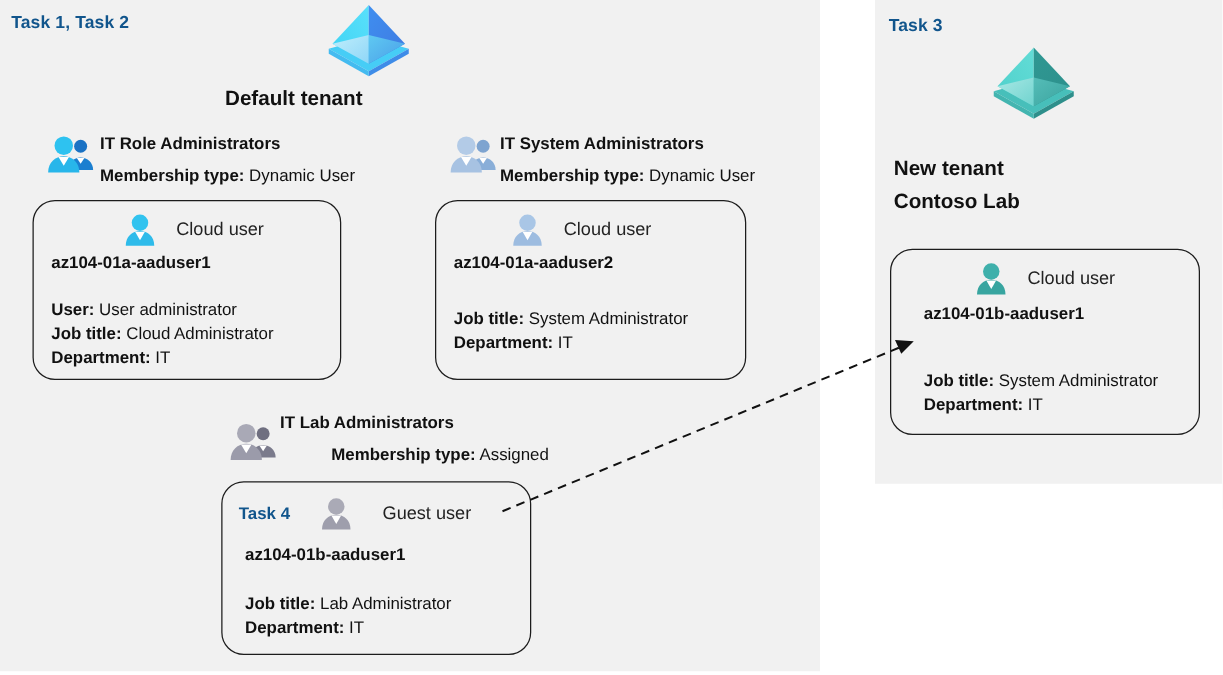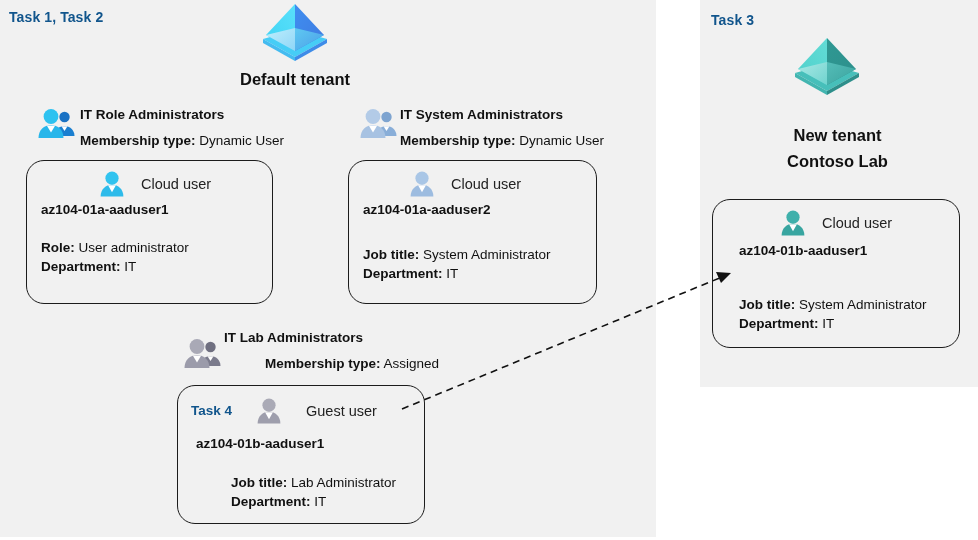--- a/index.html
+++ b/index.html
@@ -4,21 +4,21 @@
 <style>
   html,body{margin:0;padding:0;background:#ffffff;}
   body{width:978px;height:540px;position:relative;overflow:hidden;
        font-family:"Liberation Sans","DejaVu Sans",sans-serif;color:#111;}
   .panel{position:absolute;background:#f1f1f1;}
   #left-panel{left:0;top:0;width:656px;height:537px;}
   #right-panel{left:700px;top:0;width:278px;height:387px;}
 
   .task-label{position:absolute;font-weight:bold;font-size:14px;color:#11558c;letter-spacing:.1px;}
 
-  .tenant-title{position:absolute;font-weight:bold;font-size:16.5px;color:#111;text-align:center;}
+  .tenant-title{position:absolute;font-weight:bold;font-size:16.5px;color:#111;text-align:left;}
 
   .card{position:absolute;border:1.6px solid #1c1c1c;border-radius:18px;background:#f1f1f1;box-sizing:border-box;}
 
   .grp-title{position:absolute;font-weight:bold;font-size:13.5px;color:#111;white-space:nowrap;}
   .grp-sub{position:absolute;font-size:13.5px;color:#111;white-space:nowrap;}
   .grp-sub b{font-weight:bold;}
 
   .card-head{position:absolute;display:flex;align-items:center;gap:16px;}
   .card-head .ctype{font-size:14.5px;color:#222;white-space:nowrap;}
   .card-head .tsk{font-weight:bold;font-size:13.5px;color:#11558c;white-space:nowrap;}
@@ -94,22 +94,26 @@
         <circle cx="13" cy="8.2" r="6.6" fill="#31c3ef"></circle>
         <path d="M1.6 26.5c0-7.3 5.1-11.8 11.4-11.8s11.4 4.5 11.4 11.8z" fill="#2ebbea"></path>
         <path d="M9.1 15.3 L13 22.2 L16.9 15.3 Z" fill="#ffffff"></path>
       </svg>
     </span>
     <span class="ctype">Cloud user</span>
   </div>
   <div class="upn" style="left:14px;top:41px;">az104-01a-aaduser1</div>
   <div class="attrs" style="left:14px;top:77px;">
     <div>
-      <b>Role:</b>
+      <b>User:</b>
       <span>User administrator</span>
+    </div>
+    <div>
+      <b>Job title:</b>
+      <span>Cloud Administrator</span>
     </div>
     <div>
       <b>Department:</b>
       <span>IT</span>
     </div>
   </div>
 </div>
 
 <div class="ico" style="position:absolute;left:359px;top:107px;">
   <svg width="40" height="32" viewBox="0 0 40 32">
@@ -173,21 +177,21 @@
     <span class="ico" style="margin-left:8px;">
       <svg width="26" height="27" viewBox="0 0 26 27">
         <circle cx="13" cy="8.2" r="6.6" fill="#aaaab6"></circle>
         <path d="M1.6 26.5c0-7.3 5.1-11.8 11.4-11.8s11.4 4.5 11.4 11.8z" fill="#9e9eac"></path>
         <path d="M9.1 15.3 L13 22.2 L16.9 15.3 Z" fill="#ffffff"></path>
       </svg>
     </span>
     <span class="ctype" style="margin-left:8px;">Guest user</span>
   </div>
   <div class="upn" style="left:18px;top:50px;">az104-01b-aaduser1</div>
-  <div class="attrs" style="left:18px;top:87px;margin-left:35px;">
+  <div class="attrs" style="left:18px;top:87px;">
     <div>
       <b>Job title:</b>
       <span>Lab Administrator</span>
     </div>
     <div>
       <b>Department:</b>
       <span>IT</span>
     </div>
   </div>
 </div>

